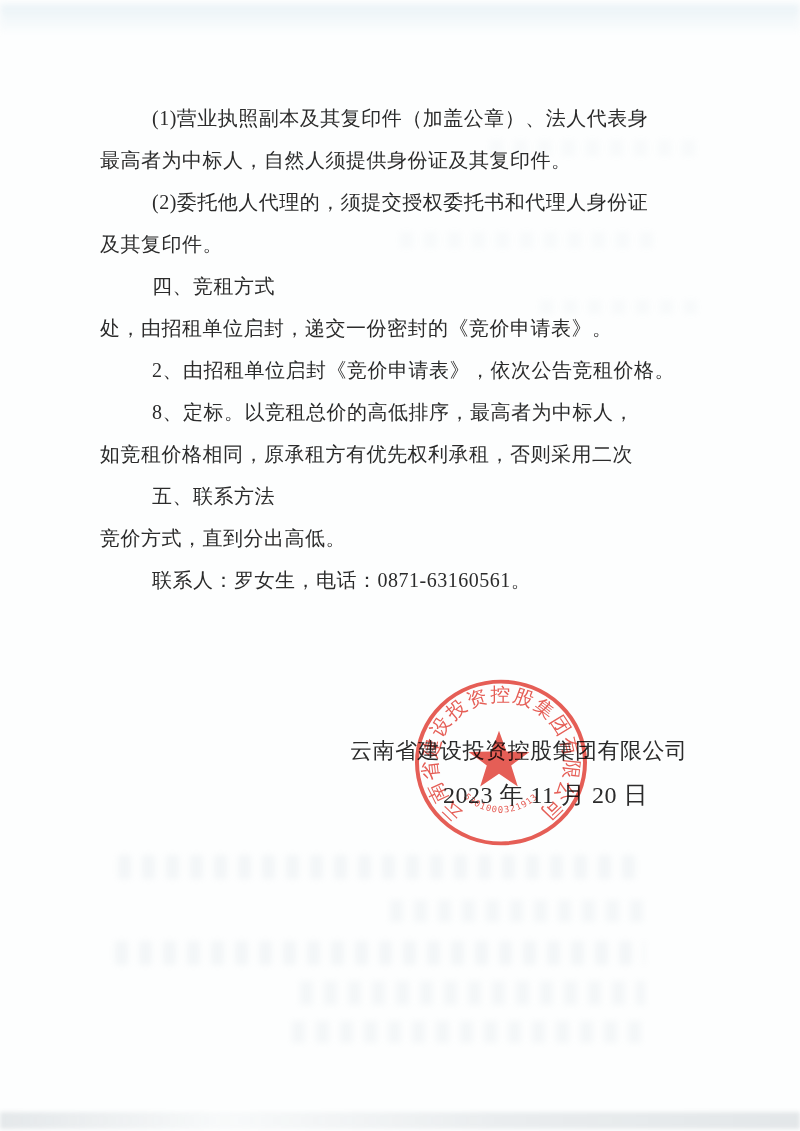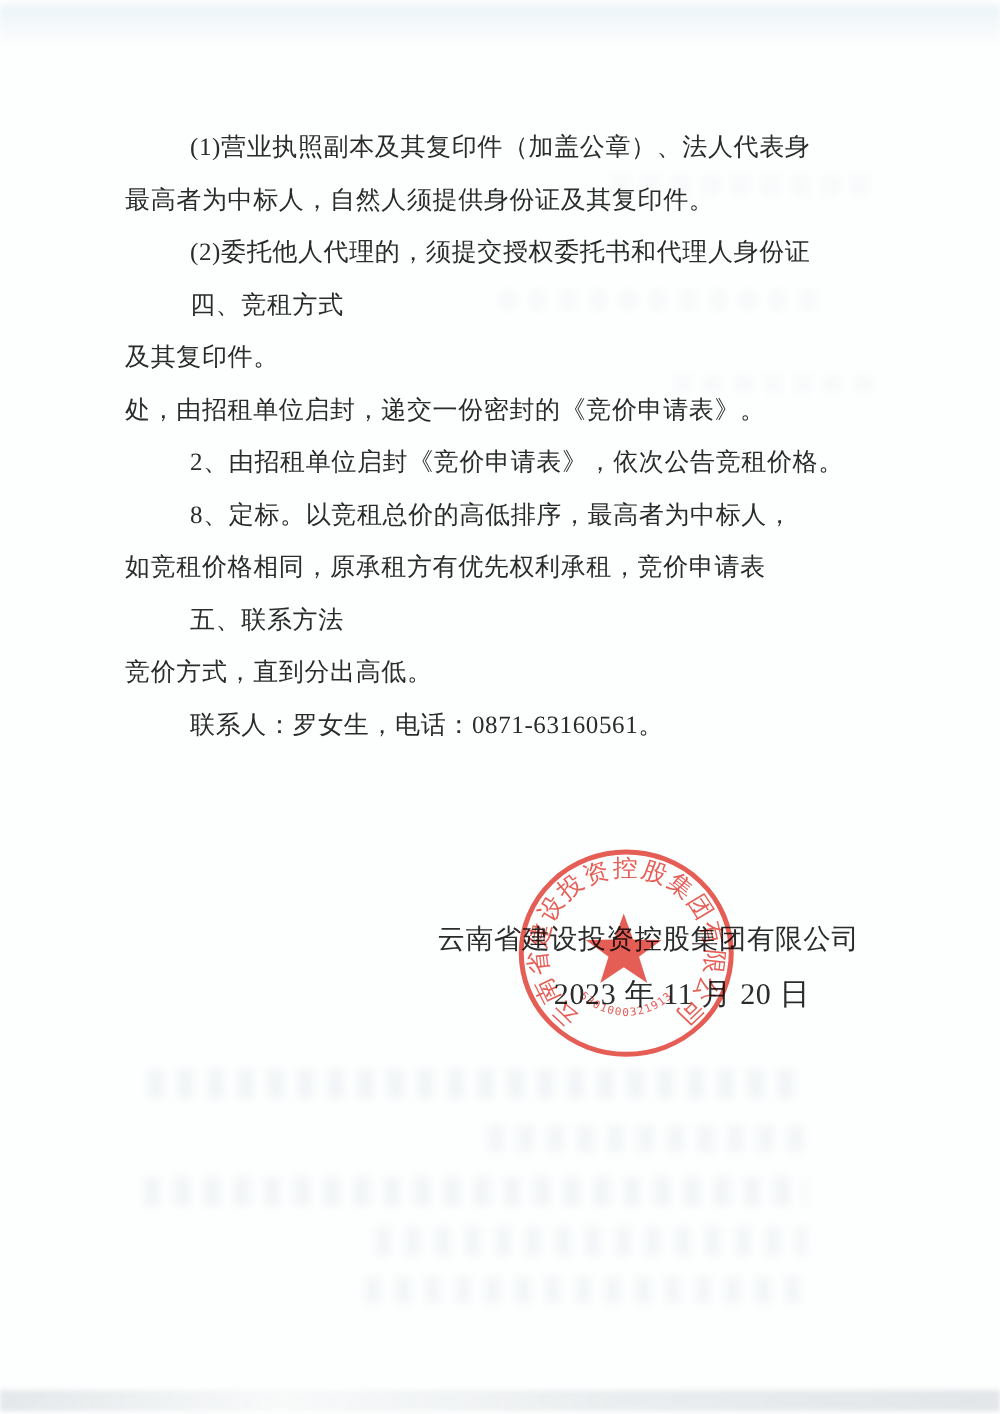--- a/index.html
+++ b/index.html
@@ -88,26 +88,26 @@
   <div class="smudge" style="top:941px;left:115px;width:530px;height:24px;opacity:.10;"></div>
   <div class="smudge" style="top:981px;left:300px;width:345px;height:24px;opacity:.09;"></div>
   <div class="smudge" style="top:1021px;left:292px;width:350px;height:22px;opacity:.09;"></div>
 
   <div class="bottomband"></div>
 
   <main class="doc-body">
     <p class="line ind">(1)营业执照副本及其复印件（加盖公章）、法人代表身</p>
     <p class="line">最高者为中标人，自然人须提供身份证及其复印件。</p>
     <p class="line ind">(2)委托他人代理的，须提交授权委托书和代理人身份证</p>
+    <p class="line">及其复印件。</p>
     <p class="line ind">四、竞租方式</p>
-    <p class="line">及其复印件。</p>
     <p class="line">处，由招租单位启封，递交一份密封的《竞价申请表》。</p>
     <p class="line ind">2、由招租单位启封《竞价申请表》，依次公告竞租价格。</p>
     <p class="line ind">8、定标。以竞租总价的高低排序，最高者为中标人，</p>
-    <p class="line">如竞租价格相同，原承租方有优先权利承租，竞价申请表</p>
+    <p class="line">如竞租价格相同，原承租方有优先权利承租，否则采用二次</p>
     <p class="line ind">五、联系方法</p>
     <p class="line">竞价方式，直到分出高低。</p>
     <p class="line ind">联系人：罗女生，电话：0871-63160561。</p>
   </main>
 
   <div class="sig-company">云南省建设投资控股集团有限公司</div>
   <div class="sig-date">2023 年 11 月 20 日</div>
 
   <svg class="stamp" width="190" height="183" viewBox="0 0 190 190" preserveAspectRatio="none">
     <circle cx="95" cy="95" r="84" fill="none" stroke-width="4" stroke="#e4473e"></circle>

